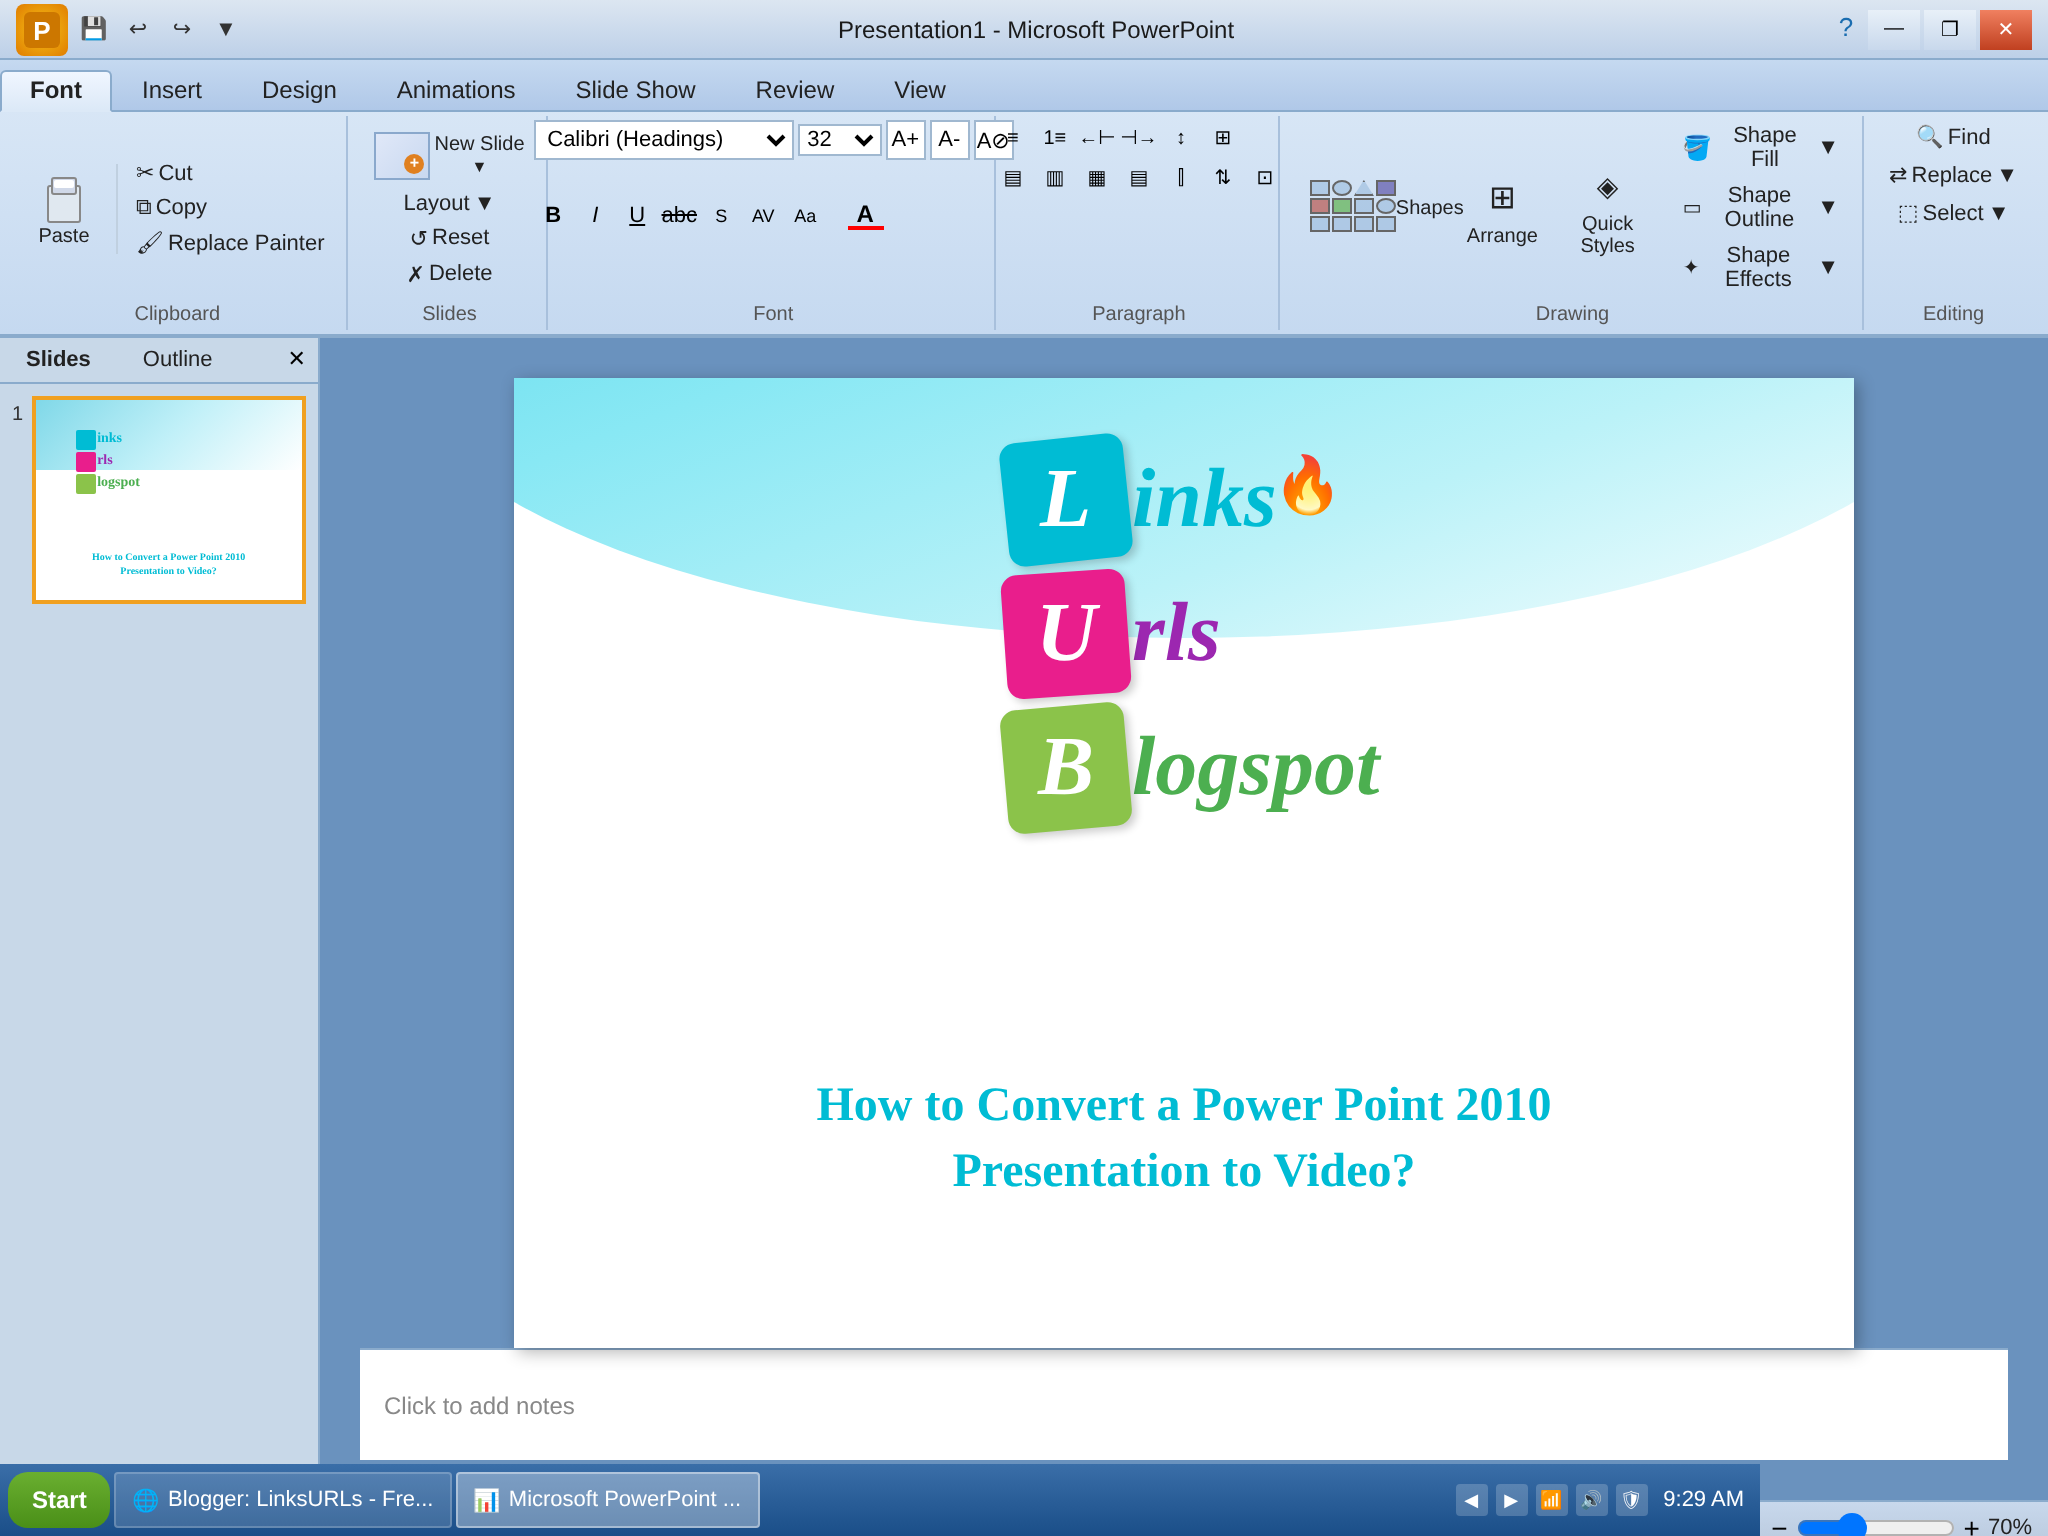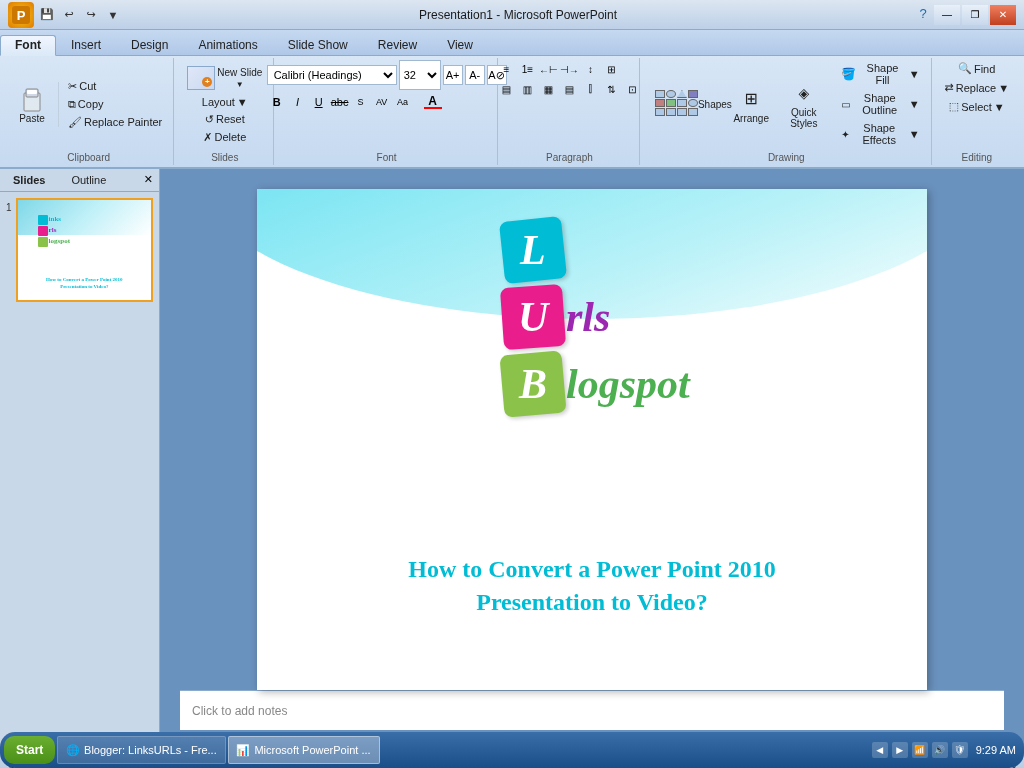--- a/index.html
+++ b/index.html
@@ -69,21 +69,21 @@
       padding: 1px 4px; border: 1px solid transparent; border-radius: 2px;
       cursor: pointer; font-size: 11px; color: #222; background: transparent;
     }
 
     
     .font-row { display: flex; align-items: center; gap: 2px; margin-bottom: 1px; }
     .font-select {
       width: 130px; height: 20px; font-size: 11px; border: 1px solid #a0b8d0;
       background: white; padding: 0 2px;
     }
-    .font-size-select { width: 42px; height: 30px; font-size: 11px; border: 1px solid #a0b8d0; background: white; }
+    .font-size-select { width: 42px; height: 16px; font-size: 11px; border: 1px solid #a0b8d0; background: white; }
     .font-btn { width: 20px; height: 20px; border: 1px solid #a0b8d0; background: white; font-size: 11px; cursor: pointer; }
     .format-row { display: flex; align-items: center; gap: 1px; }
     .fmt-btn { width: 20px; height: 18px; border: 1px solid transparent; background: transparent; font-size: 11px; cursor: pointer; }
 
     
     .para-btns { display: flex; gap: 1px; }
     .para-btn { width: 20px; height: 18px; border: 1px solid transparent; background: transparent; font-size: 10px; cursor: pointer; display: flex; align-items: center; justify-content: center; }
 
     
     .main-area { display: flex; height: calc(768px - 30px - 95px - 26px - 36px); }
@@ -115,21 +115,21 @@
     .slide-main { flex: 1; display: flex; flex-direction: column; background: #6a92be; padding: 20px; }
     .slide-canvas {
       flex: 1; background: white; margin: 0 auto;
       width: 670px; max-width: 100%;
       position: relative; overflow: hidden;
       box-shadow: 2px 2px 8px rgba(0,0,0,0.3);
     }
 
     
     .notes-area {
-      height: 40px; background: white; border-top: 1px solid #8aabcc;
+      height: 56px; background: white; border-top: 1px solid #8aabcc;
       display: flex; align-items: center; padding: 0 12px;
       color: #888; font-size: 12px; cursor: text;
     }
 
     
     .status-bar {
       height: 26px; background: linear-gradient(to bottom, #c8d8ec, #b8c8dc);
       border-top: 1px solid #8aabcc;
       display: flex; align-items: center; justify-content: space-between;
       padding: 0 8px;
@@ -137,21 +137,21 @@
     .status-left { display: flex; align-items: center; gap: 12px; font-size: 11px; color: #222; }
     .status-right { display: flex; align-items: center; gap: 4px; }
     .view-btn { width: 22px; height: 18px; border: 1px solid #8aabcc; background: white; font-size: 9px; cursor: pointer; display: flex; align-items: center; justify-content: center; }
     .zoom-slider { width: 80px; }
     .zoom-pct { font-size: 11px; color: #222; }
 
     
     .taskbar {
       height: 36px; background: linear-gradient(to bottom, #3a6ea8, #1a4e88);
       display: flex; align-items: center; padding: 0 4px; gap: 2px;
-      position: fixed; bottom: 0; left: 0; width: 1024px; border-radius: 15px;
+      position: fixed; bottom: 0; left: 0; width: 880px;
     }
     .start-btn {
       background: linear-gradient(to bottom, #6aaf30, #4a8f18);
       border: none; color: white; padding: 2px 12px; font-size: 12px; font-weight: bold;
       border-radius: 10px; cursor: pointer; height: 28px;
     }
     .taskbar-item {
       height: 28px; padding: 0 8px; display: flex; align-items: center; gap: 4px;
       border: 1px solid rgba(255,255,255,0.2); border-radius: 2px;
       background: rgba(255,255,255,0.15); cursor: pointer; color: white; font-size: 11px;
@@ -266,21 +266,21 @@
           <button class="ribbon-btn-small">
             <span>✗</span>
             <span>Delete</span>
           </button>
         </div>
       </div>
       <div class="ribbon-group-label">Slides</div>
     </div>
 
     <div class="ribbon-group" style="min-width:180px;">
-      <div class="ribbon-group-inner" style="flex-direction:column; align-items:flex-start; gap:2px;">
+      <div class="ribbon-group-inner" style="flex-direction:column; align-items:flex-start; gap:18px;">
         <div class="font-row">
           <select class="font-select">
             <option>Calibri (Headings)</option>
           </select>
           <select class="font-size-select">
             <option>32</option>
           </select>
           <button class="font-btn" title="Grow Font">A+</button>
           <button class="font-btn" title="Shrink Font">A-</button>
           <button class="font-btn" title="Clear Formatting">A⊘</button>
@@ -448,20 +448,24 @@
           <ellipse cx="335" cy="-20" rx="400" ry="150" fill="url(#waveGrad)"></ellipse>
         </svg>
       </div>
 
       <div style="position:absolute; top:30px; left:50%; transform:translateX(-90px); display:flex; flex-direction:column; gap:10px;">
 
         <div style="display:flex; align-items:center;">
           <div style="width:62px;height:62px;background:#00bcd4;border-radius:8px;transform:rotate(-6deg);display:flex;align-items:center;justify-content:center;box-shadow:2px 2px 4px rgba(0,0,0,0.2);">
             <span style="font-size:42px;color:white;font-family:'Comic Sans MS',cursive;font-weight:bold;font-style:italic;transform:rotate(6deg);">L</span>
           </div>
+          <div style="margin-left:2px;">
+            <span style="font-size:42px;color:#00bcd4;font-family:'Comic Sans MS',cursive;font-style:italic;font-weight:bold;">inks</span>
+            <span style="font-size:28px;color:#ff6600;margin-left:-5px;vertical-align:top;margin-top:-5px;">🔥</span>
+          </div>
         </div>
 
         <div style="display:flex; align-items:center; margin-top:-5px;">
           <div style="width:62px;height:62px;background:#e91e8c;border-radius:8px;transform:rotate(-4deg);display:flex;align-items:center;justify-content:center;box-shadow:2px 2px 4px rgba(0,0,0,0.2);">
             <span style="font-size:42px;color:white;font-family:'Comic Sans MS',cursive;font-weight:bold;font-style:italic;transform:rotate(4deg);">U</span>
           </div>
           <div style="margin-left:2px;">
             <span style="font-size:42px;color:#9c27b0;font-family:'Comic Sans MS',cursive;font-style:italic;font-weight:bold;">rls</span>
           </div>
         </div>

